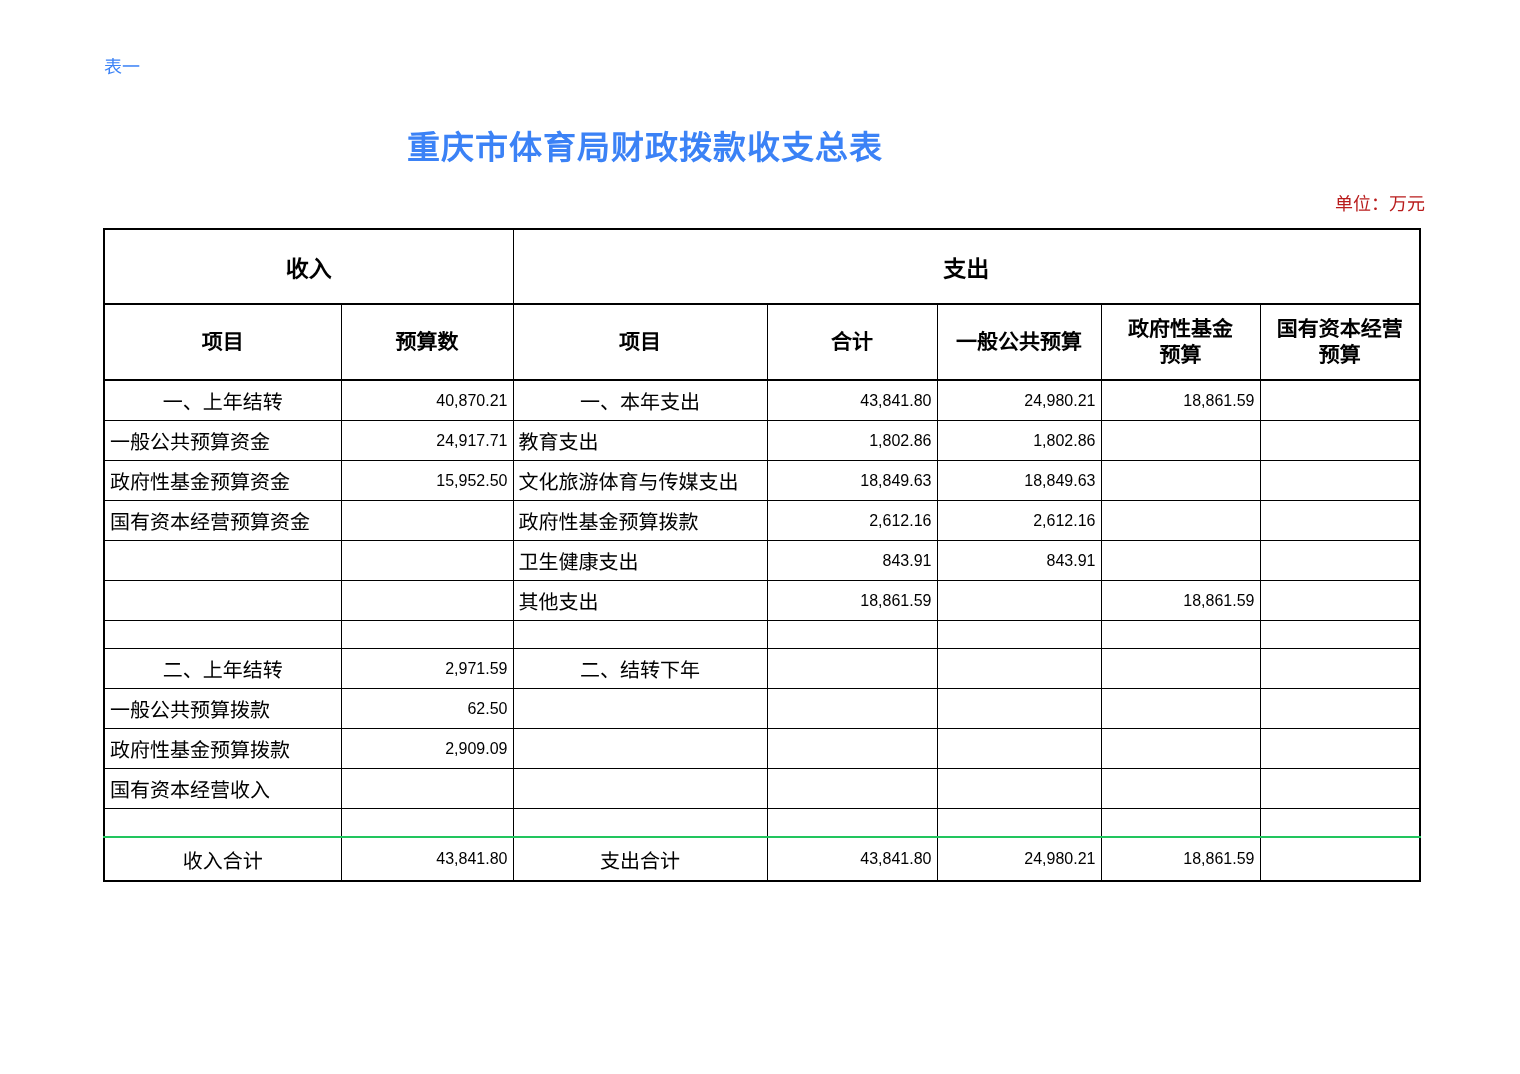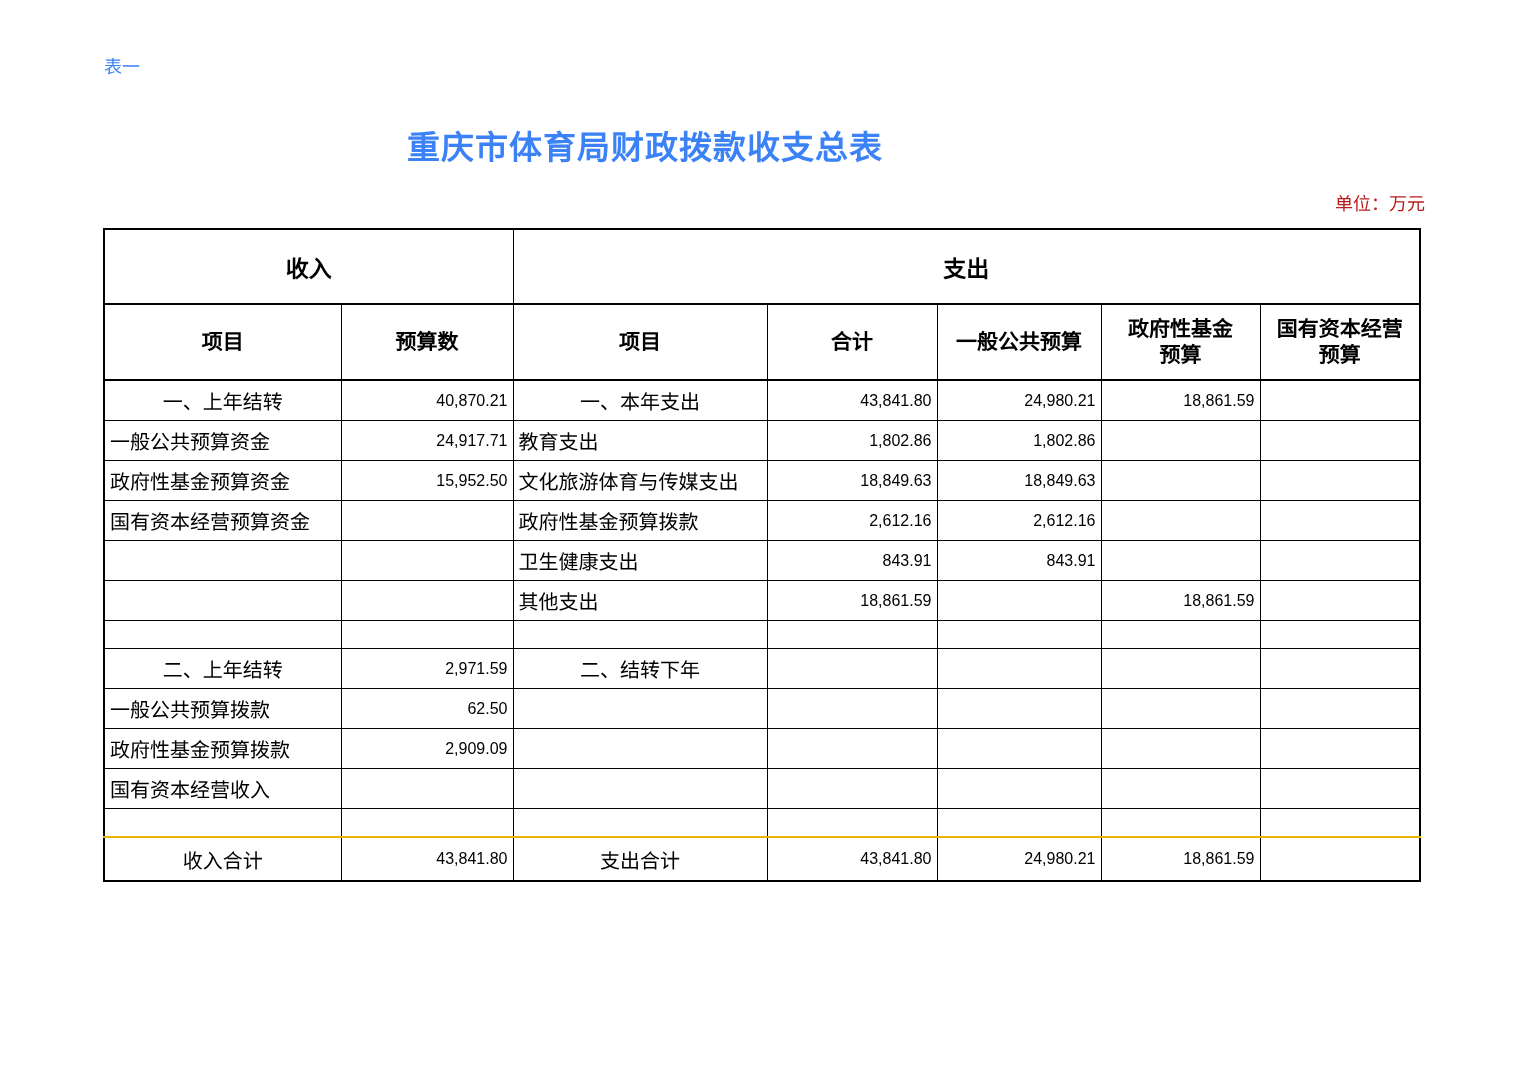--- a/index.html
+++ b/index.html
@@ -77,21 +77,21 @@
     border-top: 2px solid #000000;
     border-bottom: 2px solid #000000;
     white-space: pre-line;
     line-height: 1.25;
   }
   
   tbody td { height: 39px; font-size: 20px; }
   tbody tr.separator td { height: 27px; }
   tbody tr.total td {
     height: 42px;
-    border-top: 2px solid #eab308;
+    border-top: 2px solid #22c55e;
   }
   td.category {
     text-align: center;
     font-weight: bold;
     font-family: "Liberation Serif", serif;
   }
   td.label {
     text-align: left;
     font-family: "Liberation Serif", serif;
   }

